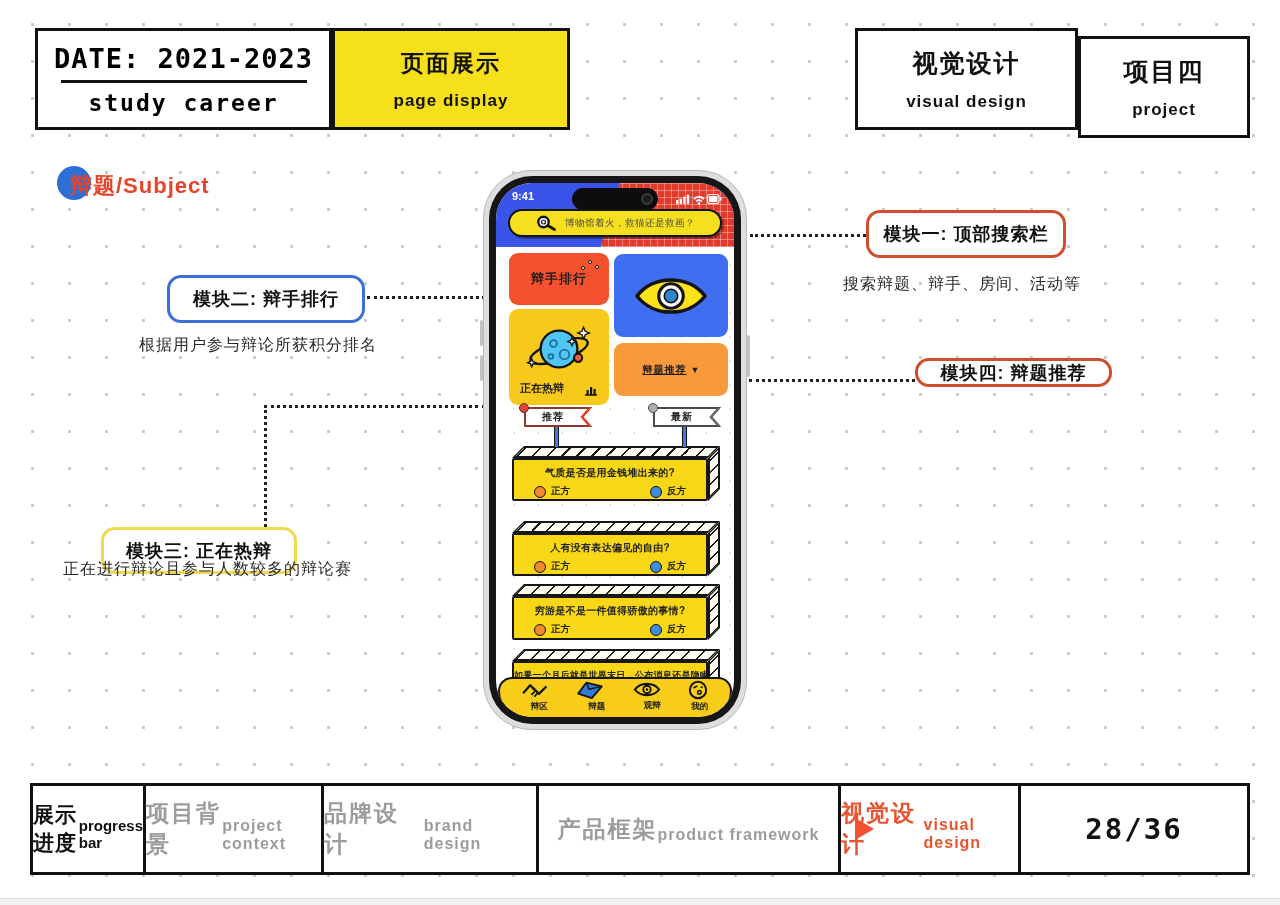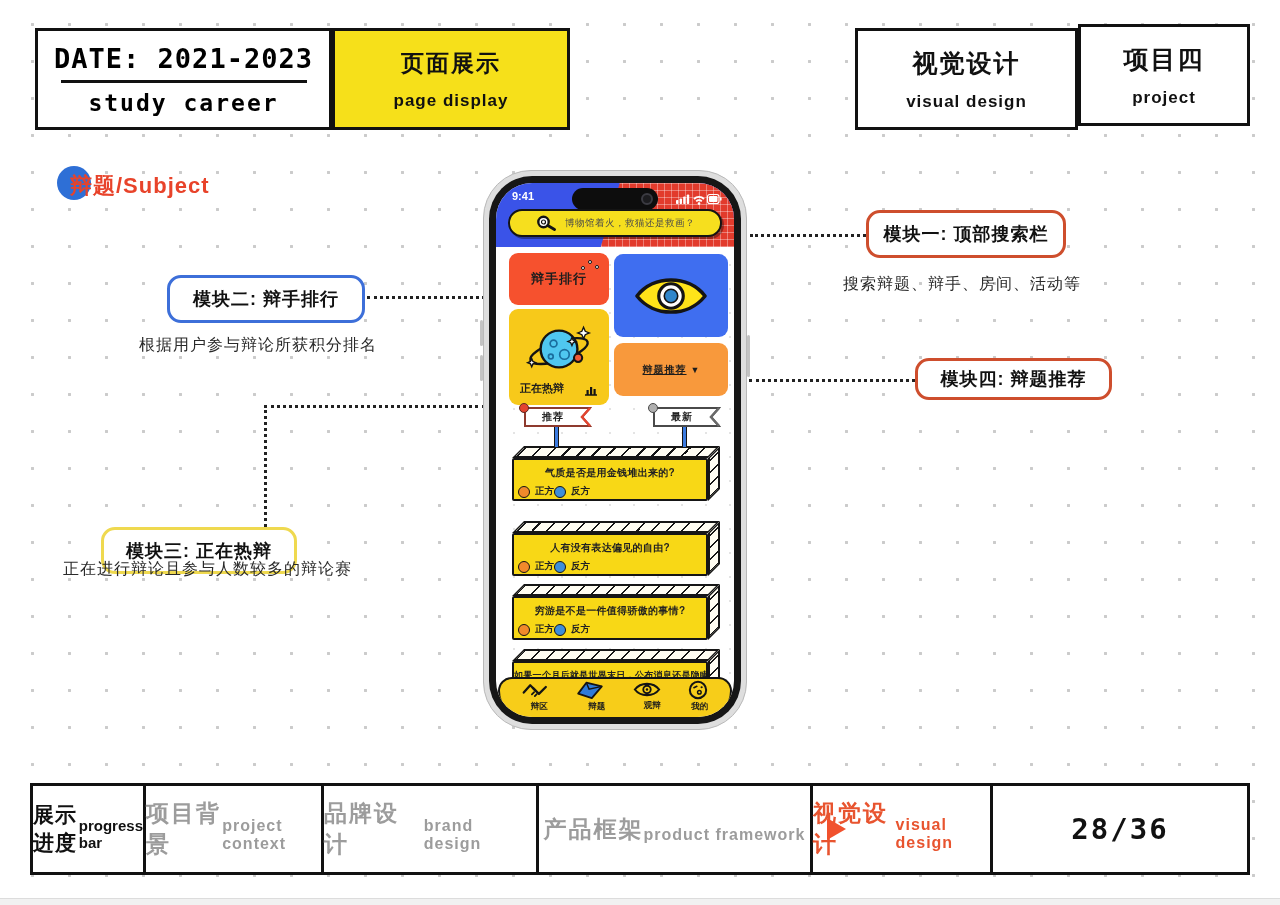--- a/index.html
+++ b/index.html
@@ -16,21 +16,21 @@
   .box-date { left:35px; top:28px; width:297px; height:102px; font-family:"DejaVu Sans Mono", monospace; }
   .box-date .date { font-size:27px; font-weight:bold; letter-spacing:1px; }
   .box-date .rule { width:246px; border-top:3px solid #111; margin:6px 0 7px; }
   .box-date .career { font-size:23px; font-weight:bold; letter-spacing:2px; }
   .box-page { left:332px; top:28px; width:238px; height:102px; background:#F6E01A; }
   .box-page .zh { font-size:23px; letter-spacing:2px; }
   .box-page .en { font-size:17px; margin-top:12px; letter-spacing:1px; }
   .box-visual { left:855px; top:28px; width:223px; height:102px; }
   .box-visual .zh, .box-project .zh { font-size:25px; letter-spacing:2px; }
   .box-visual .en, .box-project .en { font-size:17px; margin-top:12px; letter-spacing:1px; }
-  .box-project { left:1078px; top:24px; width:172px; height:102px; }
+  .box-project { left:1078px; top:36px; width:172px; height:102px; }
 
   
   .sec-circle { position:absolute; left:57px; top:166px; width:34px; height:34px; border-radius:50%; background:#2E6FD6; }
   .sec-title { position:absolute; left:70px; top:171px; font-size:22px; font-weight:bold; color:#E8432A; letter-spacing:1px; z-index:2; }
 
   
   .mod { position:absolute; background:#fff; border-radius:14px; display:flex; align-items:center; justify-content:center;
          font-size:18px; font-weight:bold; color:#111; letter-spacing:1px; z-index:3; }
   .mod-blue   { border:3px solid #3D6FD9; }
   .mod-red    { border:3px solid #CE4E2D; }
@@ -79,35 +79,35 @@
 
   .topic { position:absolute; left:16px; width:196px; }
   .t-front { position:relative; width:100%; background:#F8D816; border:2px solid #161616; border-radius:2px; z-index:1; }
   .t-top { position:absolute; left:0; top:-12px; width:100%; height:12px; border:2px solid #161616;
     background:#fffdf2 repeating-linear-gradient(90deg, #161616 0 2px, transparent 2px 15px);
     transform:skewX(-45deg); transform-origin:bottom left; }
   .t-side { position:absolute; left:100%; top:0; width:12px; height:100%; border:2px solid #161616;
     background:#fffdf2 repeating-linear-gradient(0deg, #161616 0 2px, transparent 2px 12px);
     transform:skewY(-45deg); transform-origin:top left; }
   .t-q { text-align:center; font-size:10px; font-weight:bold; color:#222; margin-top:6px; letter-spacing:.3px; white-space:nowrap; overflow:hidden; }
-  .t-opts { display:flex; justify-content:flex-start; padding:0 4px; margin-top:5px; }
+  .t-opts { display:flex; justify-content:space-between; padding:0 20px; margin-top:5px; }
   .t-opt { display:flex; align-items:center; gap:5px; font-size:9.5px; font-weight:bold; color:#222; }
   .opt-dot { width:12px; height:12px; border-radius:50%; border:1.5px solid #141414; }
   .dot-pro { background:#F08A2B; } .dot-con { background:#3E8ED9; }
 
   .navbar { position:absolute; left:2px; right:2px; bottom:0; height:40px; background:#F7CD19; border:2px solid #141414; border-bottom:none;
     border-radius:18px 18px 34px 34px; display:flex; align-items:center; justify-content:space-around; z-index:6; padding:0 8px 4px; }
   .nav-item { display:flex; flex-direction:column; align-items:flex-end; gap:1px; }
   .nav-item .nlbl { font-size:8.5px; font-weight:bold; color:#1d1d1d; }
 
   
   .footer { position:absolute; left:30px; top:783px; width:1220px; height:92px; border:3px solid #111; display:flex; background:#fff; z-index:3; }
   .fcell { border-left:3px solid #111; display:flex; flex-direction:row; align-items:center; justify-content:center; background:#fff; }
   .fcell:first-child { border-left:none; }
-  .fc1 { width:110px; } .fc2 { width:178px; } .fc3 { width:215px; } .fc4 { width:274px; } .fc5 { width:180px; position:relative; } .fc6 { flex:1; }
+  .fc1 { width:110px; } .fc2 { width:178px; } .fc3 { width:215px; } .fc4 { width:302px; } .fc5 { width:180px; position:relative; } .fc6 { flex:1; }
   .fc1 .zh { font-size:21px; font-weight:bold; color:#111; letter-spacing:1px; }
   .fc1 .en { font-size:15px; font-weight:bold; color:#111; margin-top:10px; }
   .fgray .zh { font-size:23px; font-weight:bold; color:#9C9C9C; letter-spacing:2px; }
   .fgray .en { font-size:16px; font-weight:bold; color:#9C9C9C; margin-top:12px; letter-spacing:1px; }
   .factive .zh { font-size:23px; font-weight:bold; color:#E8542F; letter-spacing:2px; }
   .factive .en { font-size:16px; font-weight:bold; color:#E8542F; margin-top:10px; letter-spacing:1px; }
   .ftri { position:absolute; left:14px; top:50%; margin-top:-11px; width:0; height:0;
           border-left:19px solid #F1512D; border-top:11px solid transparent; border-bottom:11px solid transparent; }
   .fc6 .num { font-size:29px; font-weight:bold; color:#111; font-family:"DejaVu Sans Mono", monospace; letter-spacing:2px; }
   .bottom-strip { position:absolute; left:0; right:0; bottom:0; height:7px; background:#f1f1f1; border-top:1px solid #dcdcdc; }
@@ -152,21 +152,21 @@
   <div class="mod mod-blue" style="left:167px; top:275px; width:198px; height:48px;">
     <span>模块二: 辩手排行</span>
   </div>
   <div class="mod-desc" style="left:139px; top:335px;">根据用户参与辩论所获积分排名</div>
 
   <div class="mod mod-yellow" style="left:101px; top:527px; width:196px; height:47px;">
     <span>模块三: 正在热辩</span>
   </div>
   <div class="mod-desc" style="left:63px; top:559px;">正在进行辩论且参与人数较多的辩论赛</div>
 
-  <div class="mod mod-red" style="left:915px; top:358px; width:197px; height:42px;">
+  <div class="mod mod-red" style="left:915px; top:358px; width:197px; height:29px;">
     <span>模块四: 辩题推荐</span>
   </div>
 
   <div class="phone">
     <div class="side-btn" style="left:-3px; top:150px; width:3px; height:26px;"></div>
     <div class="side-btn" style="left:-3px; top:185px; width:3px; height:26px;"></div>
     <div class="side-btn" style="right:-3px; top:165px; width:3px; height:42px;"></div>
     <div class="frame">
       <div class="bezel">
         <div class="screen">

